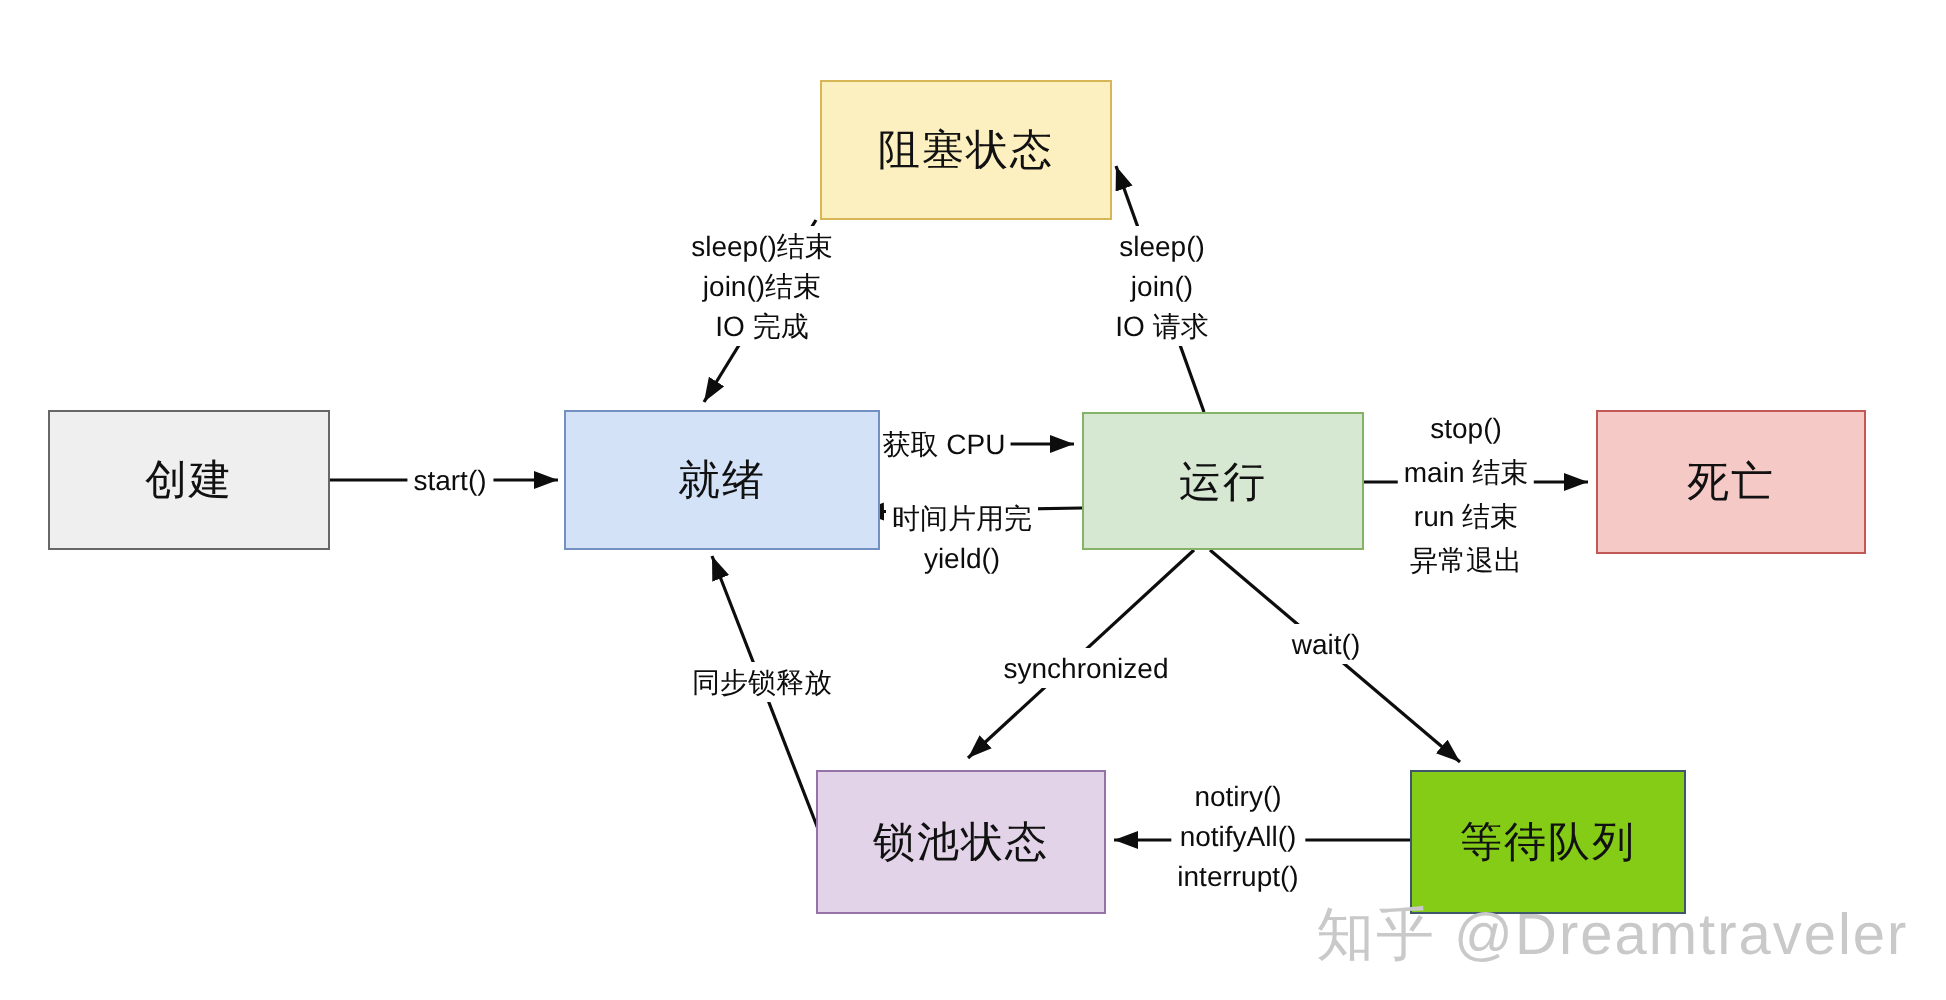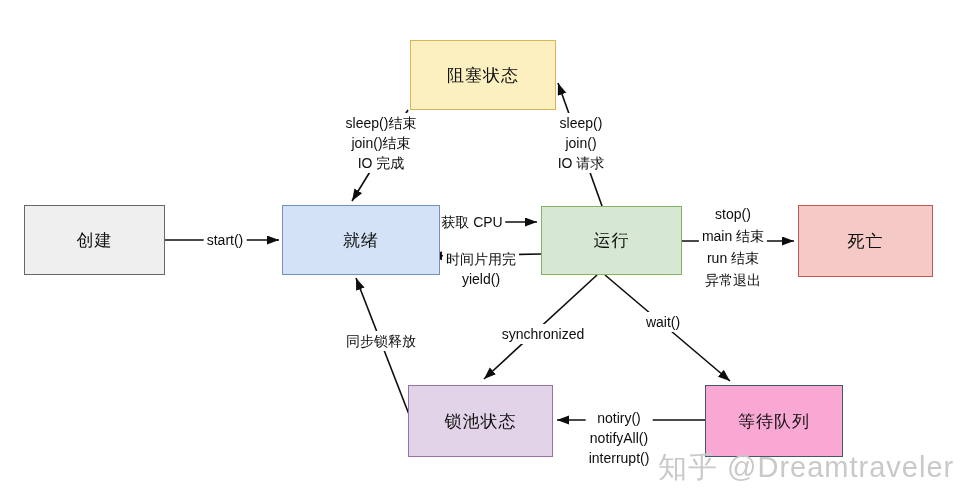--- a/index.html
+++ b/index.html
@@ -14,21 +14,21 @@
   #edges-layer { position: absolute; left: 0; top: 0; z-index: 1; }
   #edges-layer line { stroke: #0d0d0d; stroke-width: 1.6; }
   .node {
     position: absolute;
     z-index: 3;
     box-sizing: border-box;
     border: 1.8px solid #333;
     display: flex;
     align-items: center;
     justify-content: center;
-    font-size: 17px;
+    font-size: 21px;
     color: #111;
     letter-spacing: 1px;
   }
   .elabel {
     position: absolute;
     z-index: 2;
     transform: translateX(-50%);
     text-align: center;
     font-size: 14px;
     line-height: 20px;
@@ -71,21 +71,21 @@
     <line x1="605" y1="275" x2="730" y2="381" marker-end="url(#arrow)"></line>
     <line x1="705" y1="420" x2="557" y2="420" marker-end="url(#arrow)"></line>
   </svg>
 
   <div class="node" style="left: 410px; top: 40px; width: 146px; height: 70px; background: rgb(252, 239, 192); border-color: rgb(214, 182, 86);">阻塞状态</div>
   <div class="node" style="left: 24px; top: 205px; width: 141px; height: 70px; background: rgb(239, 239, 239); border-color: rgb(103, 103, 103);">创建</div>
   <div class="node" style="left: 282px; top: 205px; width: 158px; height: 70px; background: rgb(211, 226, 246); border-color: rgb(114, 145, 193);">就绪</div>
   <div class="node" style="left: 541px; top: 206px; width: 141px; height: 69px; background: rgb(214, 232, 210); border-color: rgb(132, 178, 102);">运行</div>
   <div class="node" style="left: 408px; top: 385px; width: 145px; height: 72px; background: rgb(226, 211, 233); border-color: rgb(150, 115, 166);">锁池状态</div>
   <div class="node" style="left: 798px; top: 205px; width: 135px; height: 72px; background: rgb(244, 201, 198); border-color: rgb(192, 89, 85);">死亡</div>
-  <div class="node" style="left: 705px; top: 385px; width: 138px; height: 72px; background: #f9a8d4; border-color: rgb(64, 86, 107);">等待队列</div>
+  <div class="node" style="left: 705px; top: 385px; width: 138px; height: 72px; background: #84cc16; border-color: rgb(64, 86, 107);">等待队列</div>
 
   <div class="elabel" style="left:381px;top:113px;">
     <div>sleep()结束</div>
     <div>join()结束</div>
     <div>IO 完成</div>
   </div>
 
   <div class="elabel" style="left:581px;top:113px;">
     <div>sleep()</div>
     <div>join()</div>
@@ -107,21 +107,21 @@
     <div>run 结束</div>
     <div>异常退出</div>
   </div>
 
   <div class="elabel" style="left:381px;top:331px;">同步锁释放</div>
 
   <div class="elabel" style="left:543px;top:324px;">synchronized</div>
 
   <div class="elabel" style="left:663px;top:312px;">wait()</div>
 
-  <div class="elabel" style="left:619px;top:408px;">
+  <div class="elabel" style="left:619px;top:388px;">
     <div>notiry()</div>
     <div>notifyAll()</div>
     <div>interrupt()</div>
   </div>
 
   <div id="watermark" style="color: rgb(201, 201, 201);">知乎 @Dreamtraveler</div>
 
 </div>
 
 </body></html>

